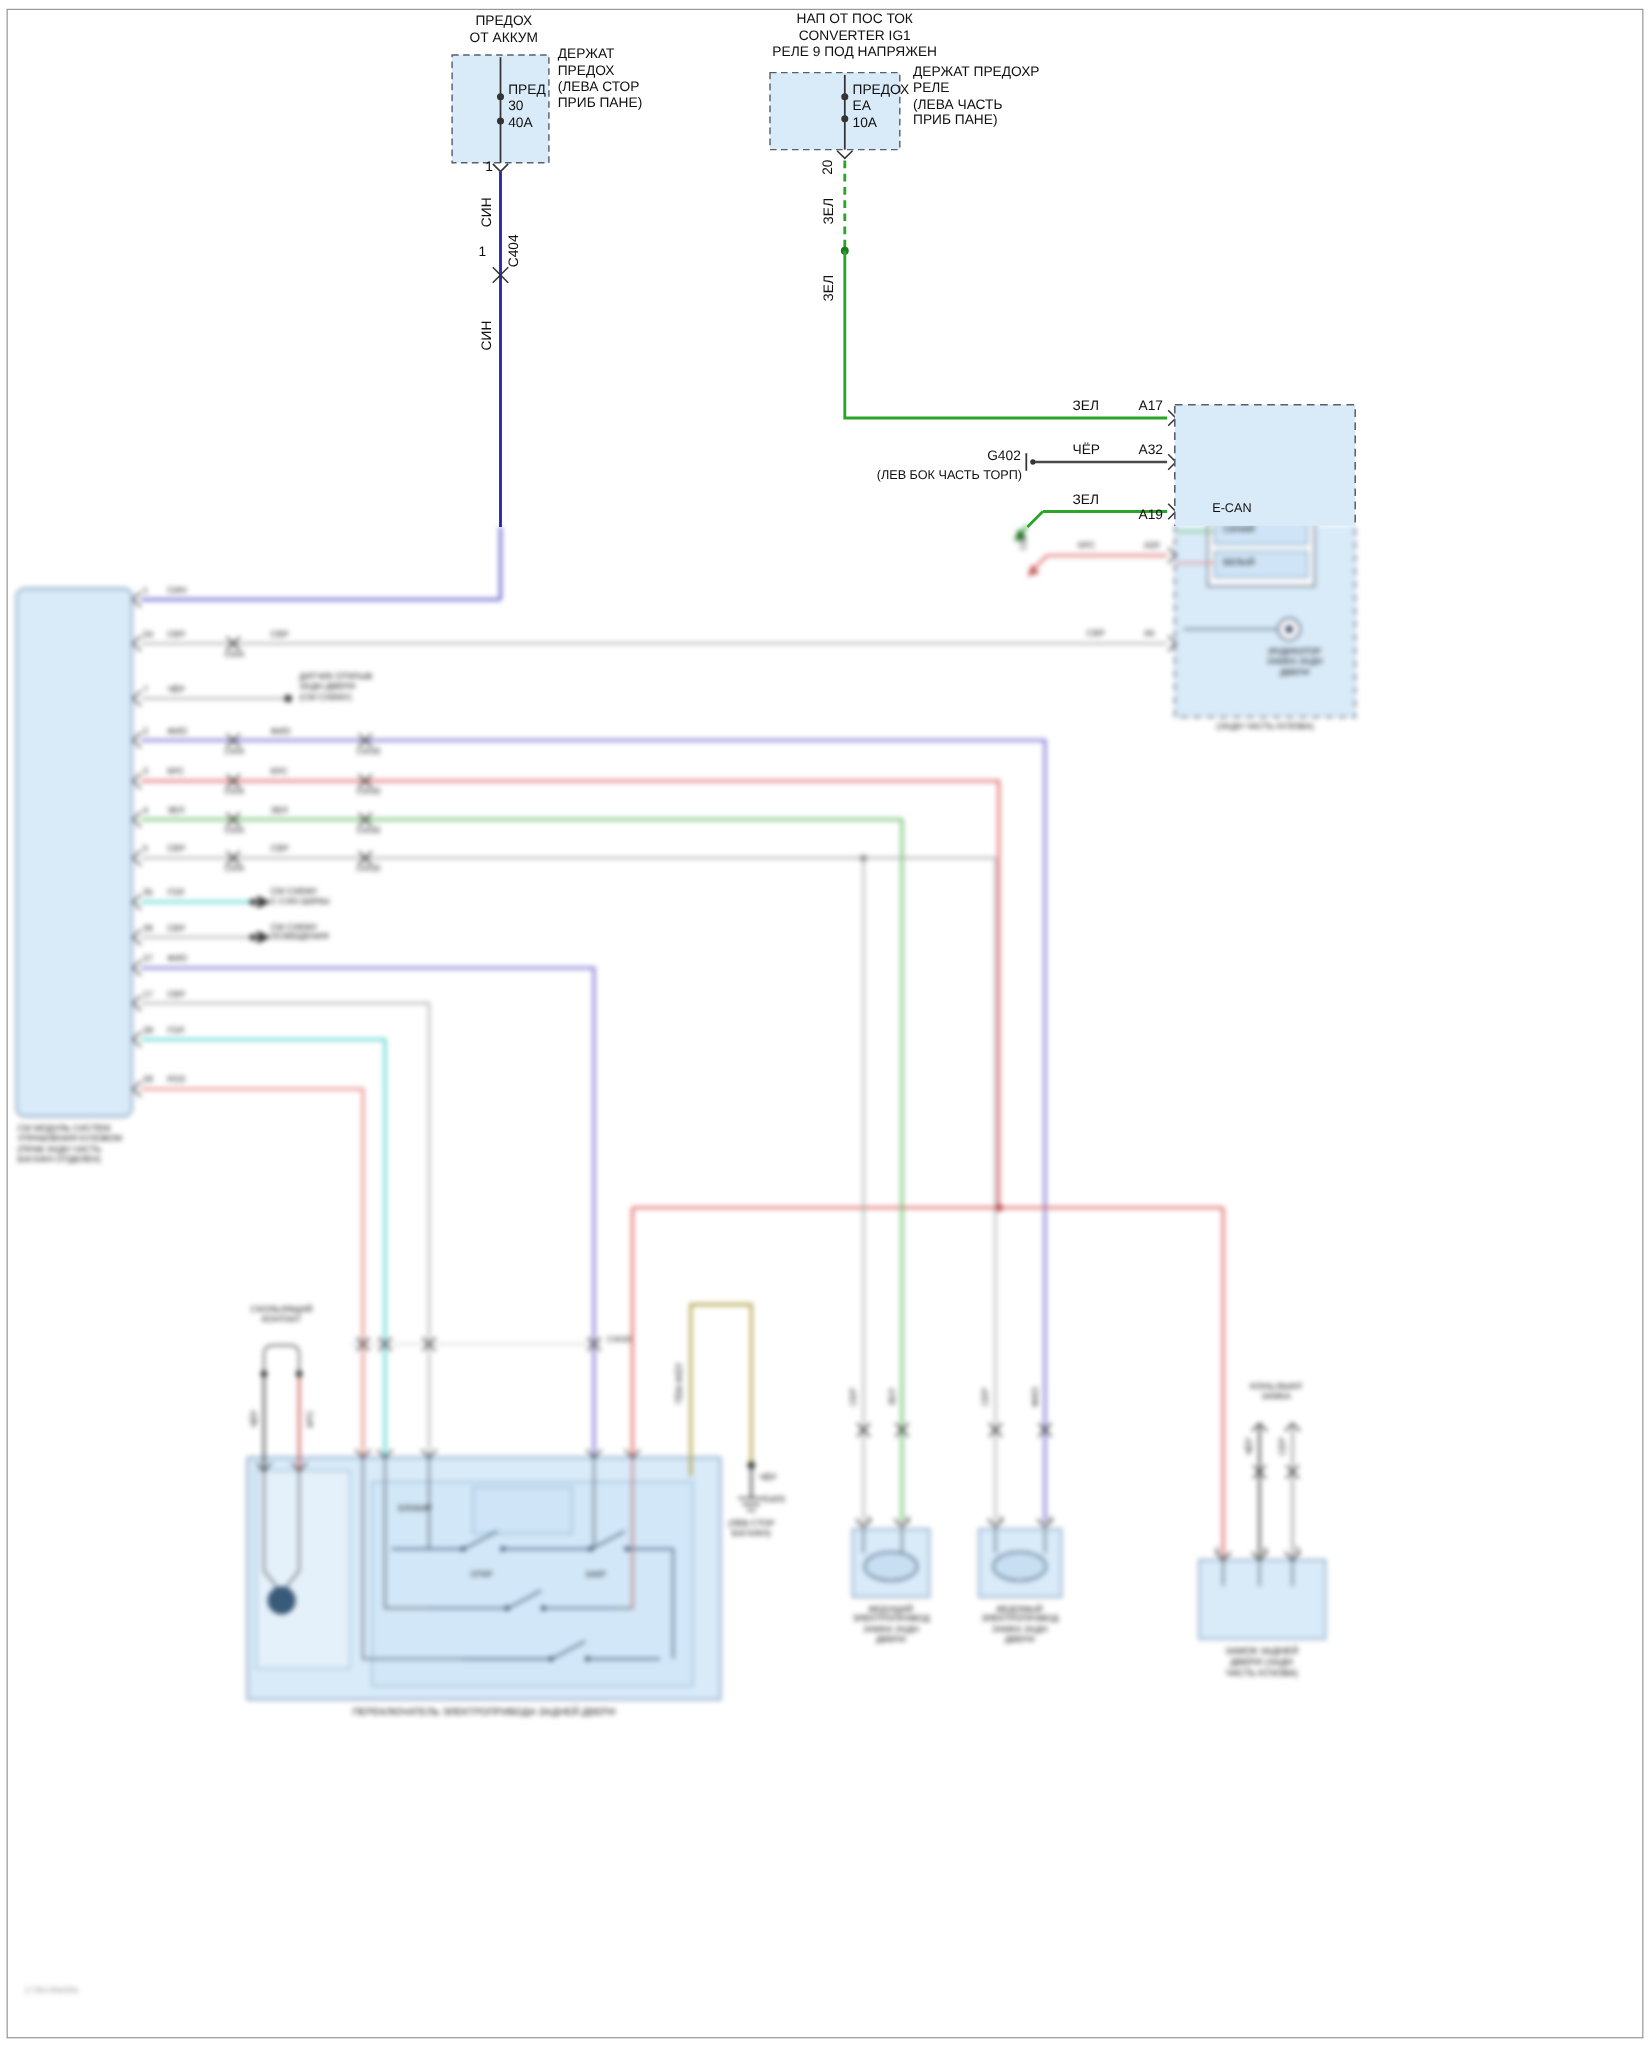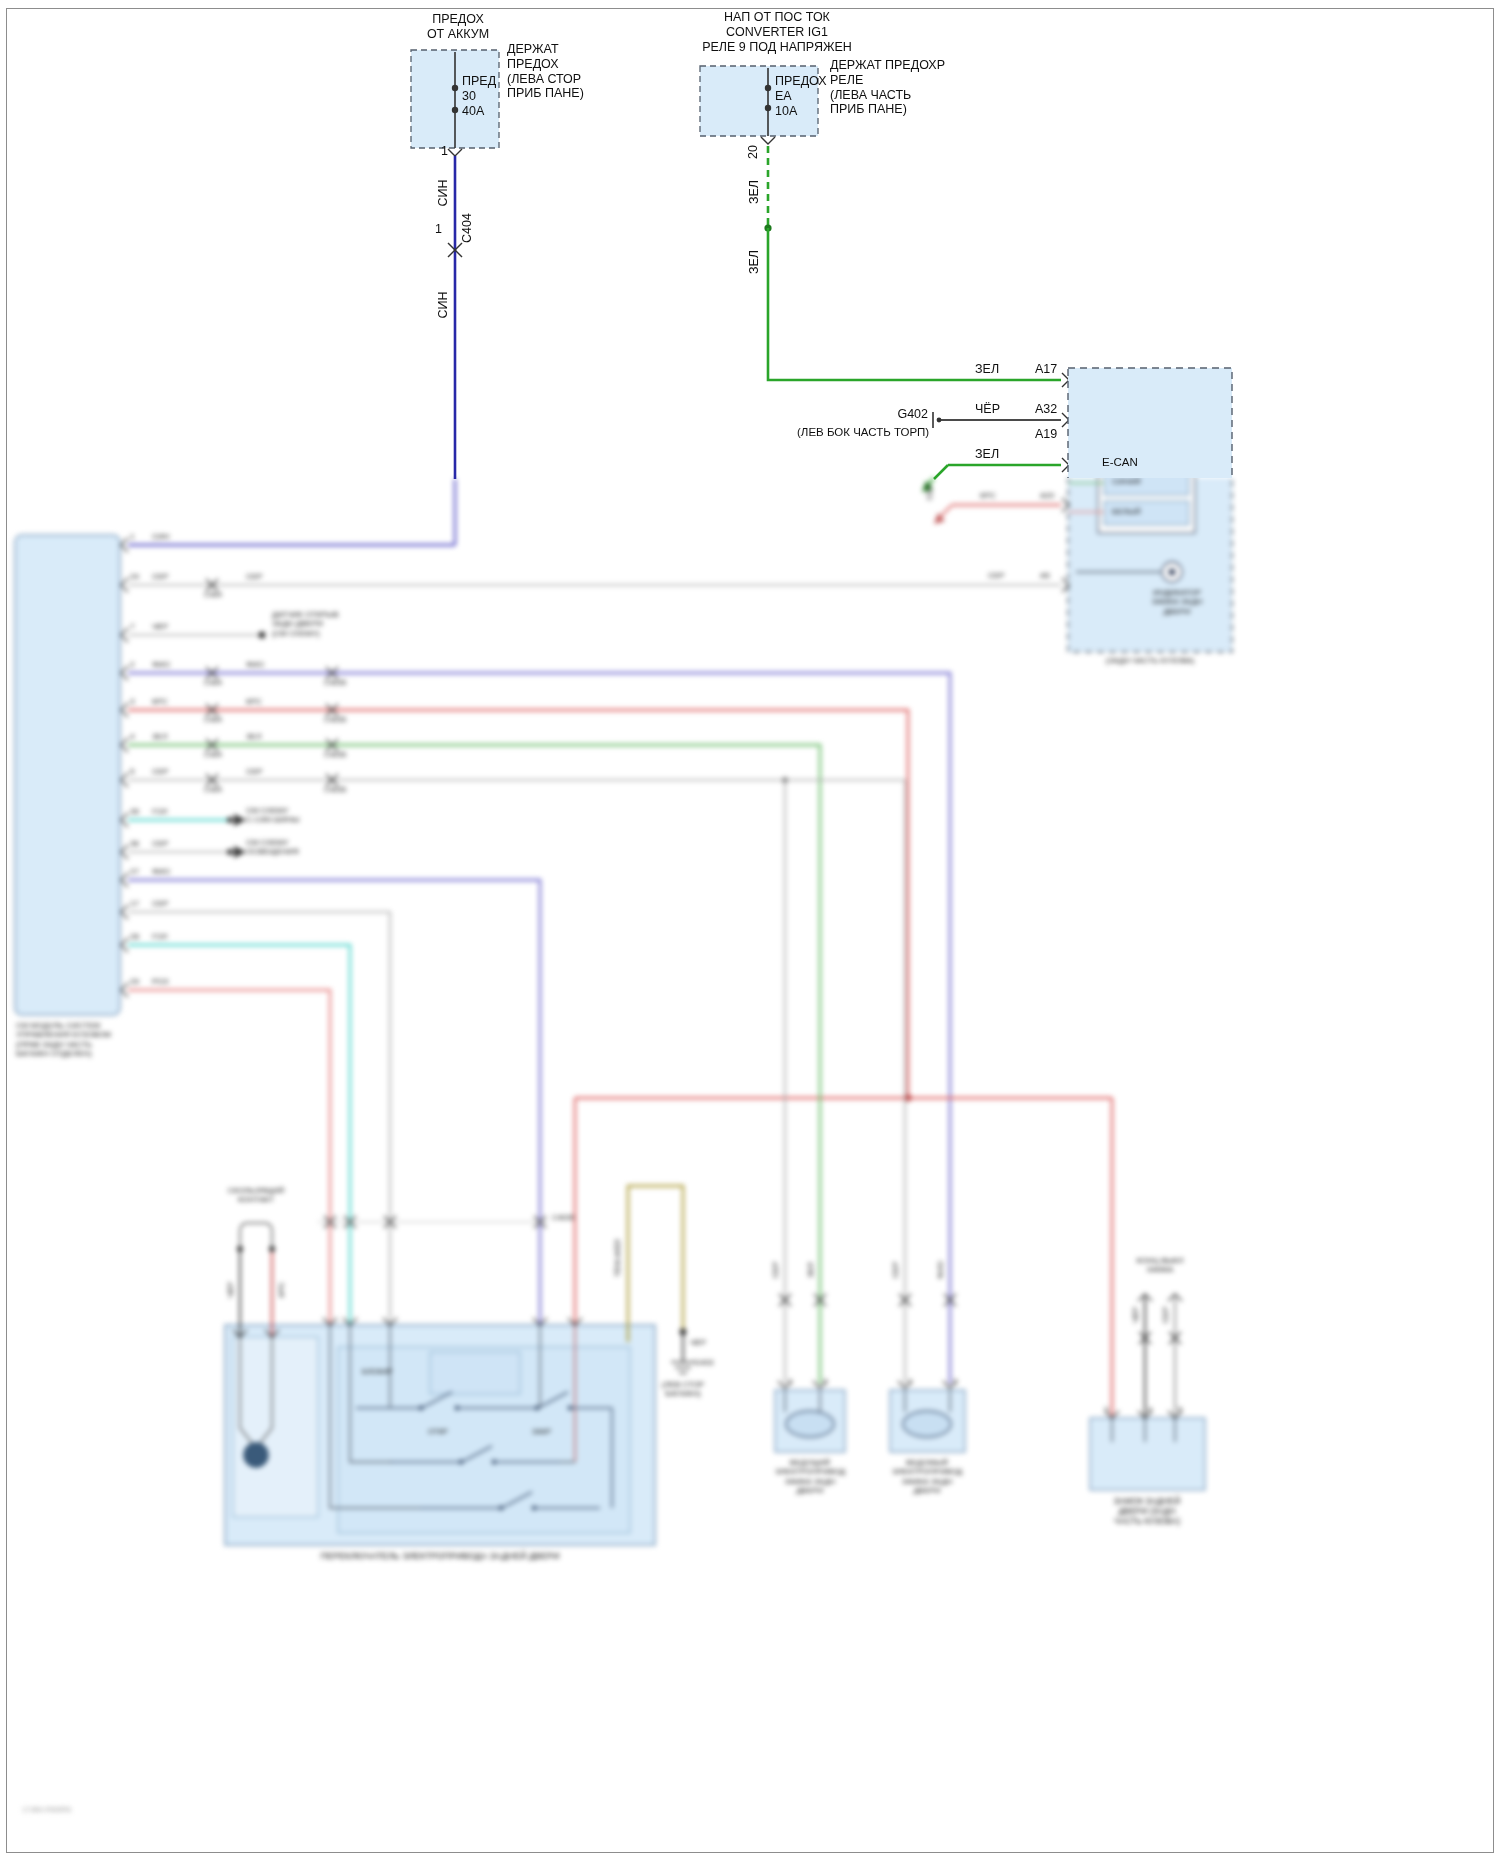--- a/index.html
+++ b/index.html
@@ -435,16 +435,16 @@
     <span class="lb rot" style="left:754px;top:262px">ЗЕЛ</span>
     <span class="lb" style="left:975px;top:362px">ЗЕЛ</span>
     <span class="lb" style="left:1035px;top:362px">A17</span>
 
     <span class="lb" style="left:975px;top:402px">ЧЁР</span>
     <span class="lb" style="left:1035px;top:402px">A32</span>
     <span class="lb ra" style="left:928px;top:407px">G402</span>
     <span class="lb s11" style="left:797px;top:426px">(ЛЕВ БОК ЧАСТЬ ТОРП)</span>
 
     <span class="lb" style="left:975px;top:447px">ЗЕЛ</span>
-    <span class="lb" style="left:1035px;top:427px">A19</span>
+    <span class="lb" style="left:1035px;top:461px">A19</span>
     <span class="lb s11" style="left:1102px;top:456px">E-CAN</span>
   </div>
 </div>
 
 </body></html>

